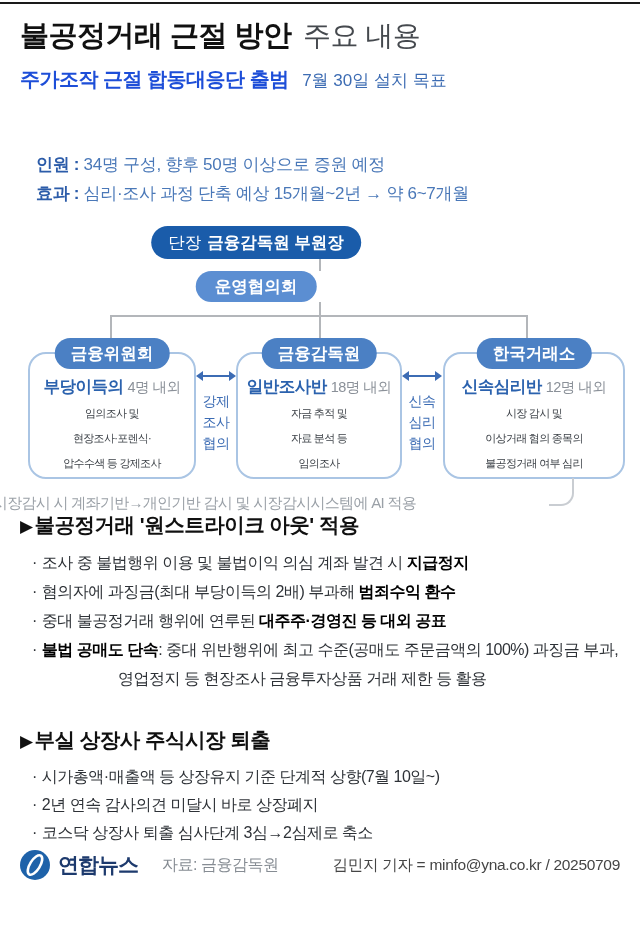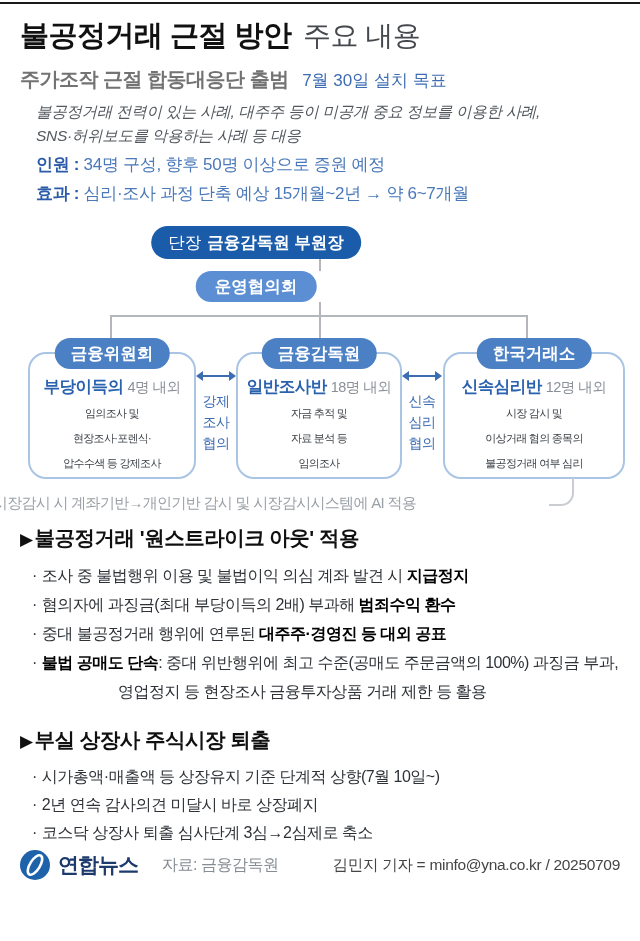--- a/index.html
+++ b/index.html
@@ -5,21 +5,21 @@
   html,body { margin:0; padding:0; background:#ffffff; }
   body { font-family:"Liberation Sans","DejaVu Sans",sans-serif; }
   .page { position:relative; width:640px; height:941px; background:#fff; overflow:hidden; }
   .top-rule { position:absolute; top:2px; left:0; width:640px; height:2px; background:#1a1a1a; }
 
   
   .title-row { position:absolute; top:16px; left:20px; white-space:nowrap; }
   .title-bold { font-size:29px; font-weight:800; color:#111; letter-spacing:-0.5px; }
   .title-light { font-size:28px; font-weight:300; color:#45494e; margin-left:7px; letter-spacing:-0.5px; }
   .subtitle-row { position:absolute; top:66px; left:20px; white-space:nowrap; }
-  .subtitle-bold { font-size:20px; font-weight:800; color:#737373; letter-spacing:-0.5px; }
+  .subtitle-bold { font-size:20px; font-weight:800; color:#1d4ed8; letter-spacing:-0.5px; }
   .subtitle-note { font-size:17px; font-weight:500; color:#3d6cb3; margin-left:9px; }
   .desc-block { position:absolute; top:100px; left:36px; font-size:15.5px; font-style:italic;
                 color:#53585e; line-height:24px; letter-spacing:-0.3px; }
   .info-block { position:absolute; top:151px; left:36px; font-size:17px; line-height:28.5px;
                 color:#4a78b8; letter-spacing:-0.3px; }
   .info-block b { color:#2c5ca9; font-weight:800; }
 
   
   .chart { position:absolute; top:226px; left:0; width:512px; height:300px; }
   .pill { position:absolute; left:50%; transform:translateX(-50%); color:#fff; border-radius:17px;
@@ -56,21 +56,21 @@
   .arrow-label { margin-top:5px; font-size:14px; line-height:21px; font-weight:400; letter-spacing:-0.5px; }
 
   .ai-connector { position:absolute; left:549px; top:252px; width:25px; height:28px;
                   border-right:2px solid #c9cdd2; border-bottom:2px solid #c9cdd2;
                   border-bottom-right-radius:13px; box-sizing:border-box; }
   .ai-note { position:absolute; right:96px; top:268px; color:#9aa0a7; font-size:15px;
              white-space:nowrap; letter-spacing:-0.7px; }
 
   
   .section { position:absolute; left:20px; width:610px; }
-  .section.s0 { top:524px; }
+  .section.s0 { top:511px; }
   .section.s1 { top:726px; }
   .section-title { font-size:20.5px; font-weight:800; color:#101010; letter-spacing:-0.5px; }
   .section-title .marker { font-size:17px; margin-right:2px; }
   .bullets { margin-top:9px; margin-left:12px; font-size:16px; line-height:29px; color:#2e3237;
              letter-spacing:-0.5px; }
   .s1 .bullets { line-height:28px; }
   .bullets b { color:#000; font-weight:800; }
   .bullet .dot { margin-right:5px; }
   .continuation { padding-left:86px; }
 
@@ -88,24 +88,20 @@
   <div class="top-rule"></div>
 
   <div class="title-row">
     <span class="title-bold">불공정거래 근절 방안</span>
     <span class="title-light">주요 내용</span>
   </div>
   <div class="subtitle-row">
     <span class="subtitle-bold">주가조작 근절 합동대응단 출범</span>
     <span class="subtitle-note">7월 30일 설치 목표</span>
   </div>
-  <div class="desc-block">
-      <div class="desc-line">불공정거래 전력이 있는 사례, 대주주 등이 미공개 중요 정보를 이용한 사례,</div>
-      <div class="desc-line">SNS·허위보도를 악용하는 사례 등 대응</div>
-    </div>
   <div class="info-block">
       <div class="info-line"><b>인원 : </b><span>34명 구성, 향후 50명 이상으로 증원 예정</span></div>
       <div class="info-line"><b>효과 : </b><span>심리·조사 과정 단축 예상 15개월~2년 → 약 6~7개월</span></div>
     </div>
 
   <div class="chart">
     <div class="pill leader-pill">
       <span class="prefix">단장</span><span class="t">금융감독원 부원장</span>
     </div>
     <div class="cline v1"></div>

